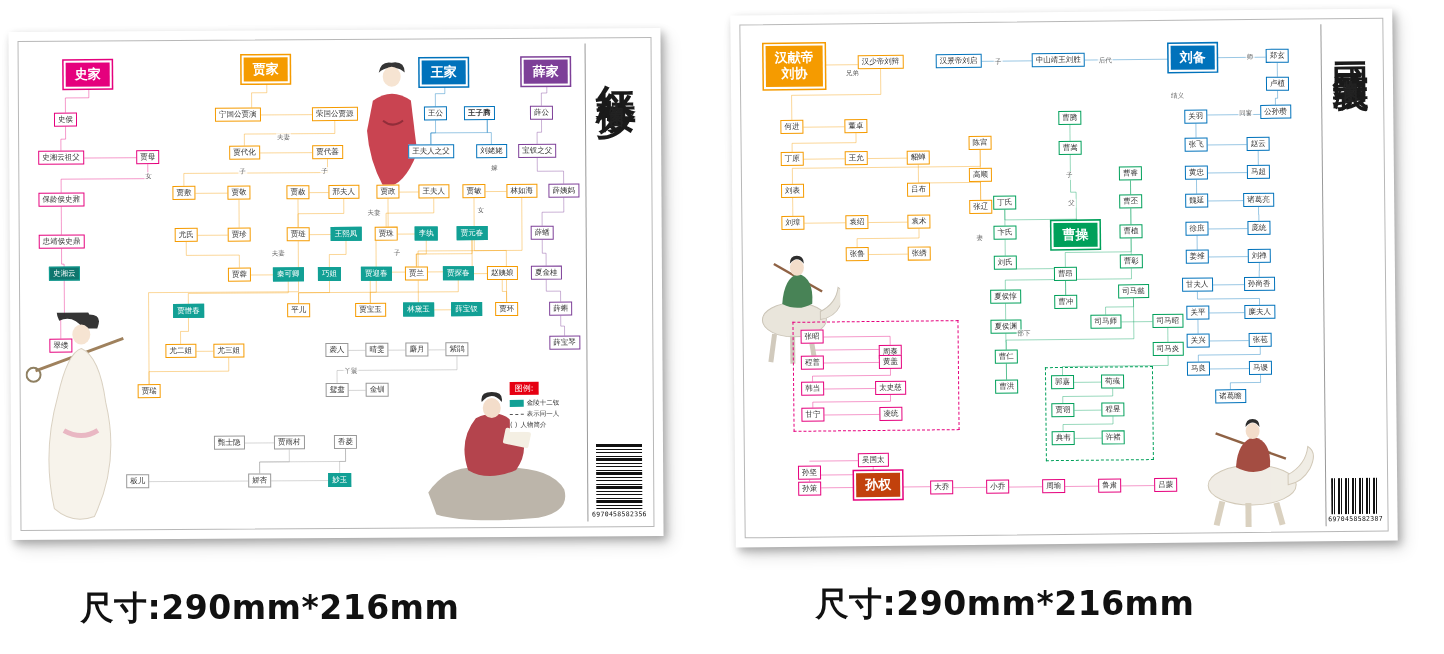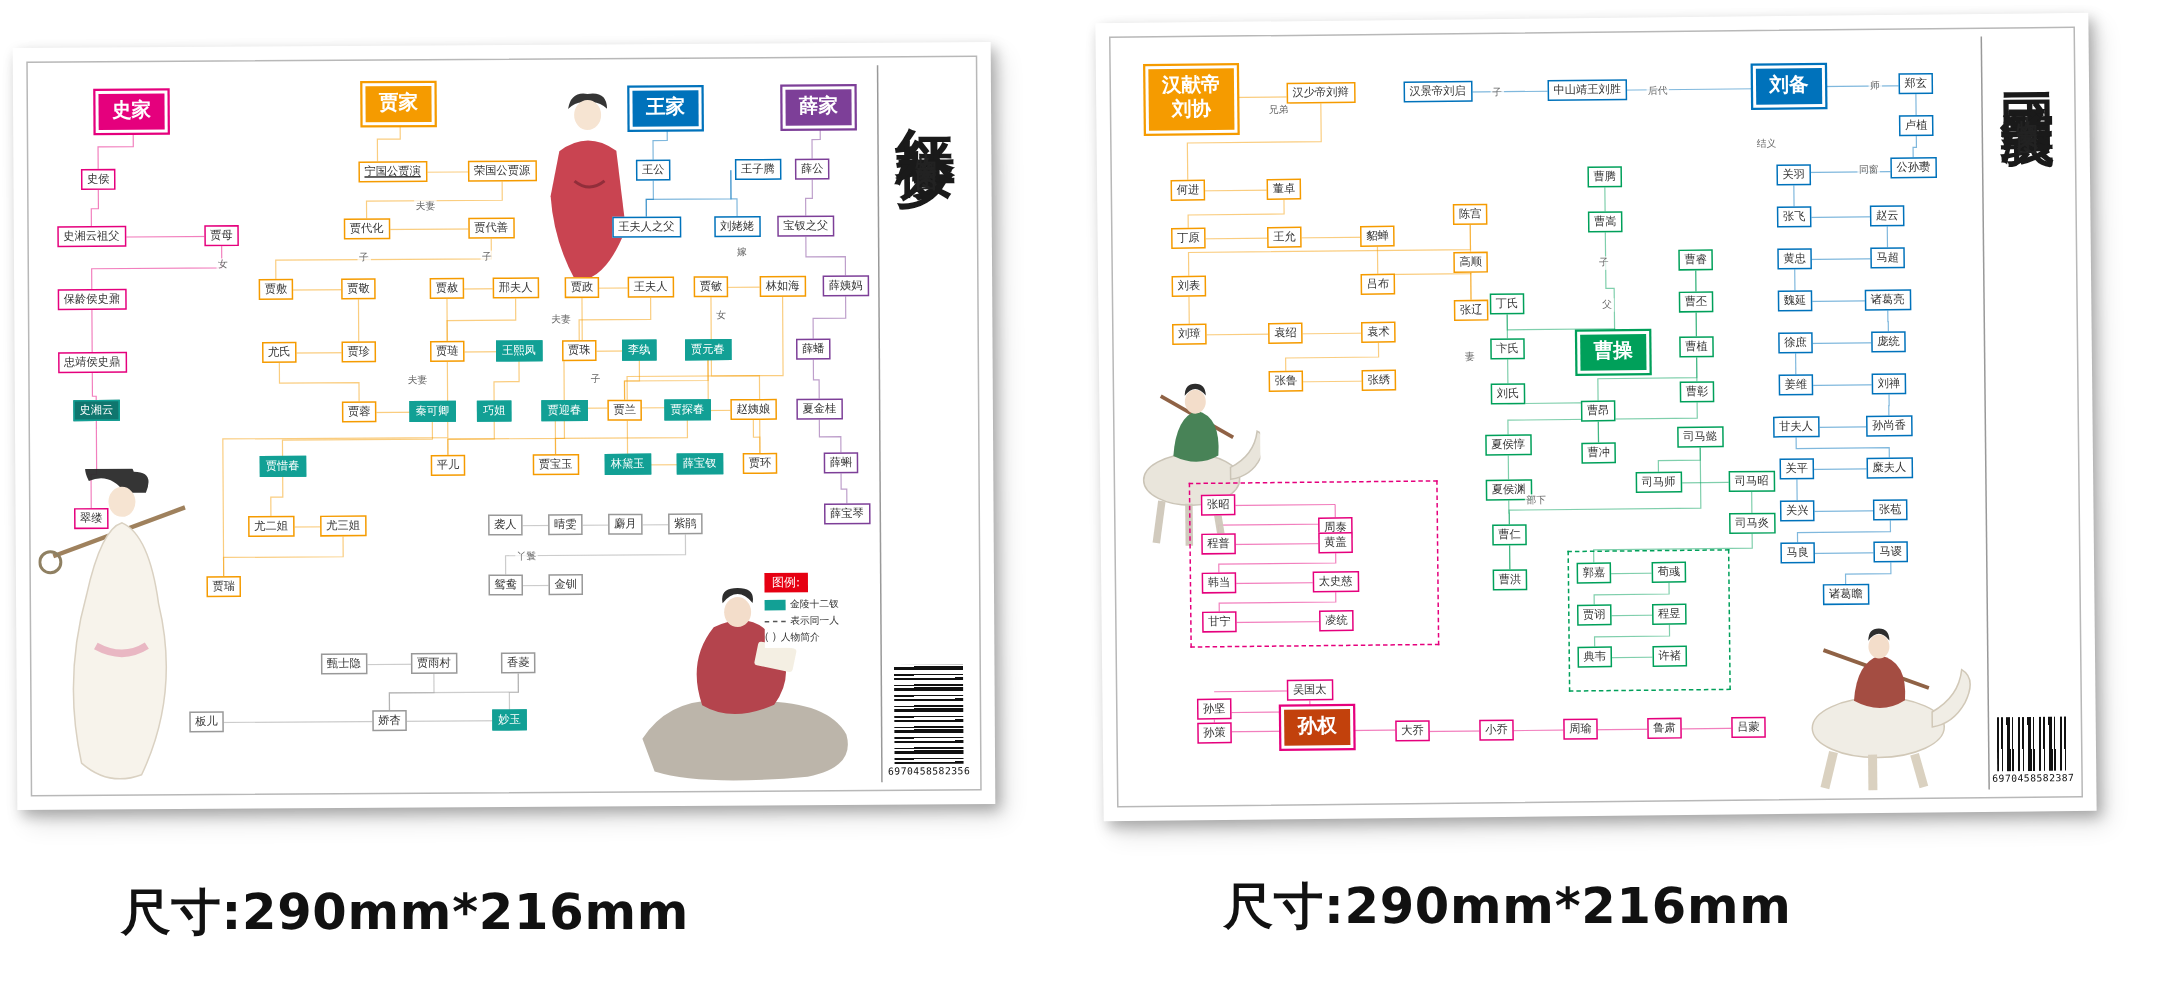--- a/index.html
+++ b/index.html
@@ -177,21 +177,21 @@
       </div>
     <div class="node big" style="left: 42px; top: 16px; background: rgb(229, 0, 125); box-shadow: rgb(255, 255, 255) 0px 0px 0px 2px, rgb(229, 0, 125) 0px 0px 0px 3.5px;">史家</div>
         <div class="node" style="left: 30px; top: 66px; border-color: rgb(229, 0, 125);">史侯</div>
         <div class="node" style="left: 14px; top: 104px; border-color: rgb(229, 0, 125);">史湘云祖父</div>
         <div class="node" style="left: 112px; top: 104px; border-color: rgb(229, 0, 125);">贾母</div>
         <div class="node" style="left: 14px; top: 146px; border-color: rgb(229, 0, 125);">保龄侯史鼐</div>
         <div class="node" style="left: 14px; top: 188px; border-color: rgb(229, 0, 125);">忠靖侯史鼎</div>
         <div class="node fill" style="left: 24px; top: 220px; background: #0f766e; border-color: rgb(18, 160, 149);">史湘云</div>
         <div class="node" style="left: 24px; top: 292px; border-color: rgb(229, 0, 125);">翠缕</div>
         <div class="node big" style="left: 220px; top: 12px; background: rgb(245, 155, 0); box-shadow: rgb(255, 255, 255) 0px 0px 0px 2px, rgb(245, 155, 0) 0px 0px 0px 3.5px;">贾家</div>
-        <div class="node" style="left: 215px; top: 62px; border-color: rgb(245, 155, 0); text-decoration: underline;">宁国公贾演</div>
+        <div class="node" style="left: 191px; top: 62px; border-color: rgb(245, 155, 0);">宁国公贾演</div>
         <div class="node" style="left: 288px; top: 62px; border-color: rgb(245, 155, 0);">荣国公贾源</div>
         <div class="node" style="left: 205px; top: 100px; border-color: rgb(245, 155, 0);">贾代化</div>
         <div class="node" style="left: 288px; top: 100px; border-color: rgb(245, 155, 0);">贾代善</div>
         <div class="node" style="left: 148px; top: 140px; border-color: rgb(245, 155, 0);">贾敷</div>
         <div class="node" style="left: 203px; top: 140px; border-color: rgb(245, 155, 0);">贾敬</div>
         <div class="node" style="left: 203px; top: 182px; border-color: rgb(245, 155, 0);">贾珍</div>
         <div class="node" style="left: 150px; top: 182px; border-color: rgb(245, 155, 0);">尤氏</div>
         <div class="node" style="left: 203px; top: 222px; border-color: rgb(245, 155, 0);">贾蓉</div>
         <div class="node fill" style="left: 248px; top: 222px; background: rgb(18, 160, 149); border-color: rgb(18, 160, 149);">秦可卿</div>
         <div class="node fill" style="left: 148px; top: 258px; background: rgb(18, 160, 149); border-color: rgb(18, 160, 149);">贾惜春</div>
@@ -227,21 +227,21 @@
         <div class="node" style="left: 340px; top: 338px; border-color: rgb(153, 153, 153);">金钏</div>
         <div class="node" style="left: 188px; top: 390px; border-color: rgb(153, 153, 153);">甄士隐</div>
         <div class="node" style="left: 248px; top: 390px; border-color: rgb(153, 153, 153);">贾雨村</div>
         <div class="node" style="left: 222px; top: 428px; border-color: rgb(153, 153, 153);">娇杏</div>
         <div class="node" style="left: 308px; top: 390px; border-color: rgb(153, 153, 153);">香菱</div>
         <div class="node fill" style="left: 302px; top: 428px; background: rgb(18, 160, 149); border-color: rgb(18, 160, 149);">妙玉</div>
         <div class="node" style="left: 100px; top: 428px; border-color: rgb(153, 153, 153);">板儿</div>
         <div class="node big" style="left: 398px; top: 16px; background: rgb(0, 114, 187); box-shadow: rgb(255, 255, 255) 0px 0px 0px 2px, rgb(0, 114, 187) 0px 0px 0px 3.5px;">王家</div>
         <div class="node" style="left: 400px; top: 62px; border-color: rgb(0, 114, 187);">王公</div>
         <div class="node" style="left: 384px; top: 100px; border-color: rgb(0, 114, 187);">王夫人之父</div>
-        <div class="node" style="left: 466px; top: 62px; border-color: rgb(0, 114, 187);">王子腾</div>
+        <div class="node" style="left: 440px; top: 62px; border-color: rgb(0, 114, 187); font-weight: bold;">王子腾</div>
         <div class="node" style="left: 452px; top: 100px; border-color: rgb(0, 114, 187);">刘姥姥</div>
         <div class="node big" style="left: 500px; top: 16px; background: rgb(125, 63, 152); box-shadow: rgb(255, 255, 255) 0px 0px 0px 2px, rgb(125, 63, 152) 0px 0px 0px 3.5px;">薛家</div>
         <div class="node" style="left: 506px; top: 62px; border-color: rgb(125, 63, 152);">薛公</div>
         <div class="node" style="left: 494px; top: 100px; border-color: rgb(125, 63, 152);">宝钗之父</div>
         <div class="node" style="left: 524px; top: 140px; border-color: rgb(125, 63, 152);">薛姨妈</div>
         <div class="node" style="left: 506px; top: 182px; border-color: rgb(125, 63, 152);">薛蟠</div>
         <div class="node" style="left: 506px; top: 222px; border-color: rgb(125, 63, 152);">夏金桂</div>
         <div class="node" style="left: 524px; top: 258px; border-color: rgb(125, 63, 152);">薛蝌</div>
         <div class="node" style="left: 524px; top: 292px; border-color: rgb(125, 63, 152);">薛宝琴</div>
         <div class="rel" style="left: 252px; top: 88px;">夫妻</div>

